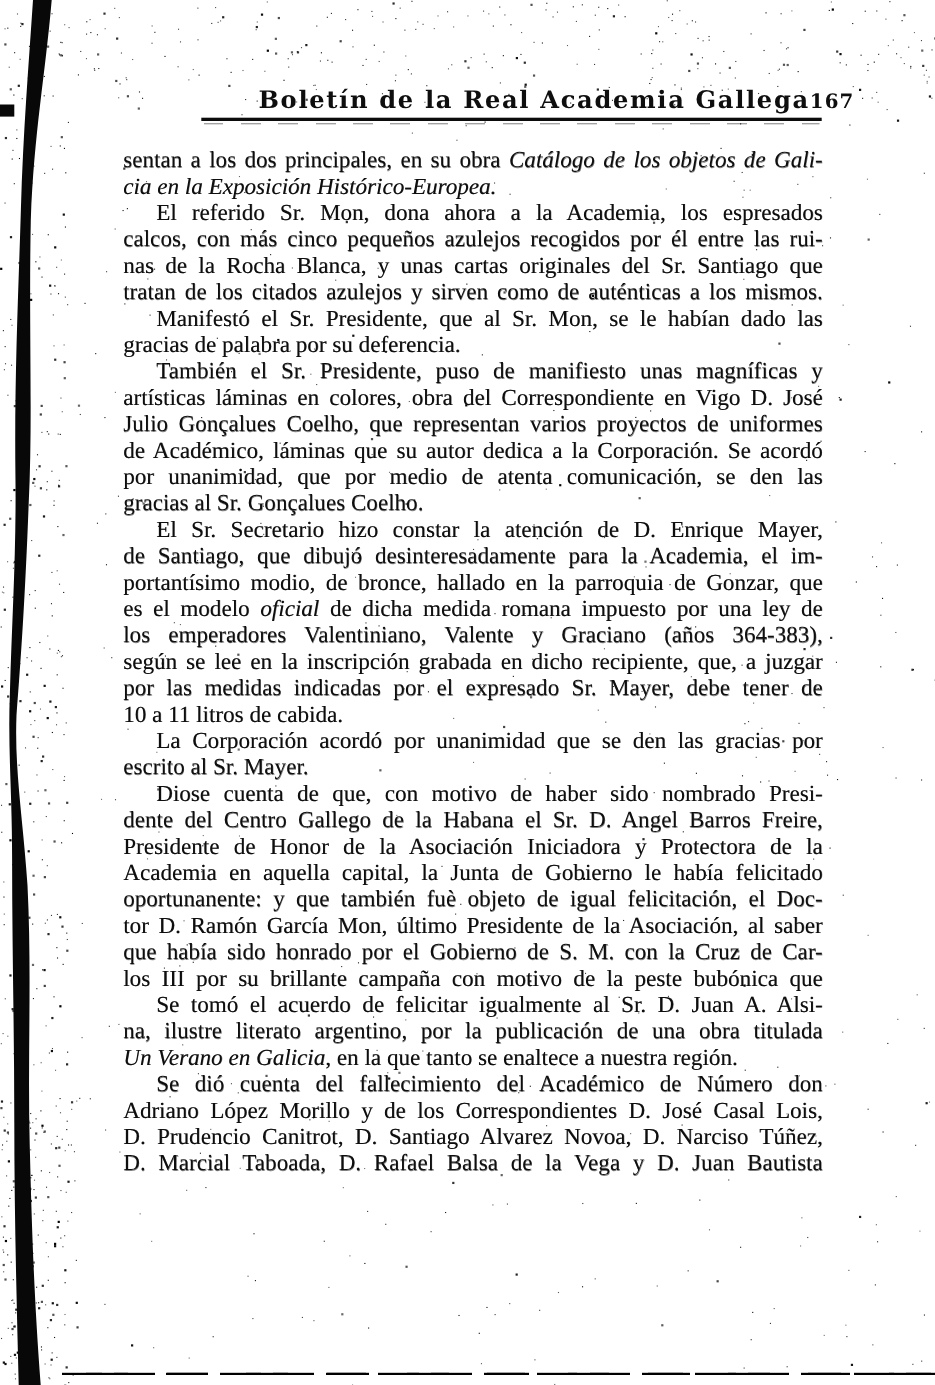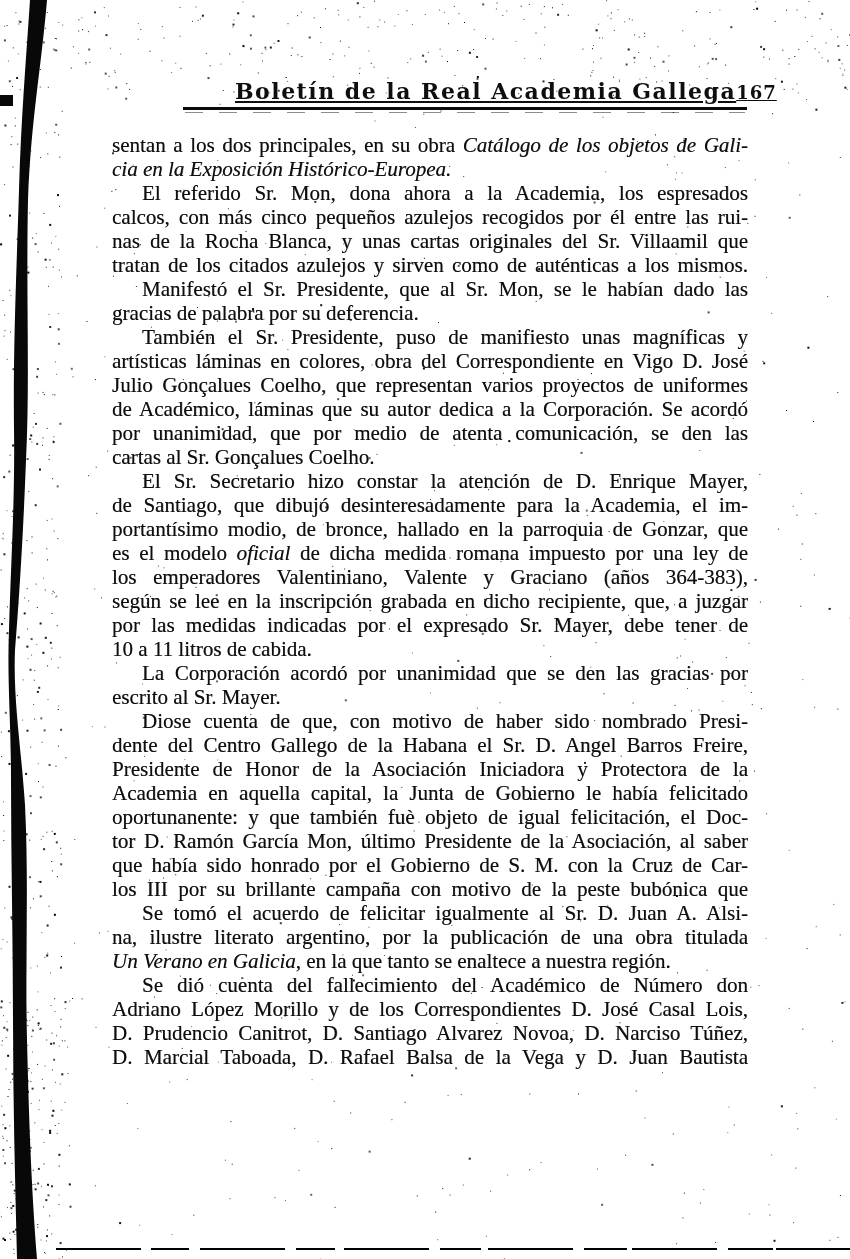--- a/index.html
+++ b/index.html
@@ -18,21 +18,20 @@
   .noise-svg { width:850px; height:1259px; z-index:1; }
   .binding-svg { width:70px; height:1259px; z-index:2; }
 
   
   .header-row {
     position:absolute; left:183px; top:78px; width:564px;
     display:flex; justify-content:space-between; align-items:baseline;
     z-index:3;
     font-family:"DejaVu Serif", serif;
     font-weight:bold;
-    text-decoration:underline;
   }
   .journal-title {
     font-size:22px; letter-spacing:1.5px; padding-left:52px;
     white-space:nowrap;
   }
   .page-number {
     font-size:18px; letter-spacing:1px; padding-right:42px;
   }
   .header-rule {
     position:absolute; left:183px; top:107px; width:564px; height:3px;
@@ -1334,30 +1333,30 @@
     <span class="journal-title">Boletín de la Real Academia Gallega</span>
     <span class="page-number">167</span>
   </div>
   <div class="header-rule"></div>
 
   <main class="page-body">
       <div class="line j"><span>sentan a los dos principales, en su obra </span><em>Catálogo de los objetos de Gali-</em></div>
       <div class="line"><em>cia en la Exposición Histórico-Europea.</em></div>
       <div class="line j ind"><span>El referido Sr. Mon, dona ahora a la Academia, los espresados</span></div>
       <div class="line j"><span>calcos, con más cinco pequeños azulejos recogidos por él entre las rui-</span></div>
-      <div class="line j"><span>nas de la Rocha Blanca, y unas cartas originales del Sr. Villaamil que</span></div>
+      <div class="line j"><span>nas de la Rocha Blanca, y unas cartas originales del Sr. Santiago que</span></div>
       <div class="line j"><span>tratan de los citados azulejos y sirven como de auténticas a los mismos.</span></div>
       <div class="line j ind"><span>Manifestó el Sr. Presidente, que al Sr. Mon, se le habían dado las</span></div>
       <div class="line"><span>gracias de palabra por su deferencia.</span></div>
       <div class="line j ind"><span>También el Sr. Presidente, puso de manifiesto unas magníficas y</span></div>
       <div class="line j"><span>artísticas láminas en colores, obra del Correspondiente en Vigo D. José</span></div>
       <div class="line j"><span>Julio Gonçalues Coelho, que representan varios proyectos de uniformes</span></div>
       <div class="line j"><span>de Académico, láminas que su autor dedica a la Corporación. Se acordó</span></div>
       <div class="line j"><span>por unanimidad, que por medio de atenta comunicación, se den las</span></div>
-      <div class="line"><span>cartas al Sr. Gonçalues Coelho.</span></div>
+      <div class="line"><span>gracias al Sr. Gonçalues Coelho.</span></div>
       <div class="line j ind"><span>El Sr. Secretario hizo constar la atención de D. Enrique Mayer,</span></div>
       <div class="line j"><span>de Santiago, que dibujó desinteresadamente para la Academia, el im-</span></div>
       <div class="line j"><span>portantísimo modio, de bronce, hallado en la parroquia de Gonzar, que</span></div>
       <div class="line j"><span>es el modelo </span><em>oficial</em><span> de dicha medida romana impuesto por una ley de</span></div>
       <div class="line j"><span>los emperadores Valentiniano, Valente y Graciano (años 364-383),</span></div>
       <div class="line j"><span>según se lee en la inscripción grabada en dicho recipiente, que, a juzgar</span></div>
       <div class="line j"><span>por las medidas indicadas por el expresado Sr. Mayer, debe tener de</span></div>
       <div class="line"><span>10 a 11 litros de cabida.</span></div>
       <div class="line j ind"><span>La Corporación acordó por unanimidad que se den las gracias por</span></div>
       <div class="line"><span>escrito al Sr. Mayer.</span></div>

